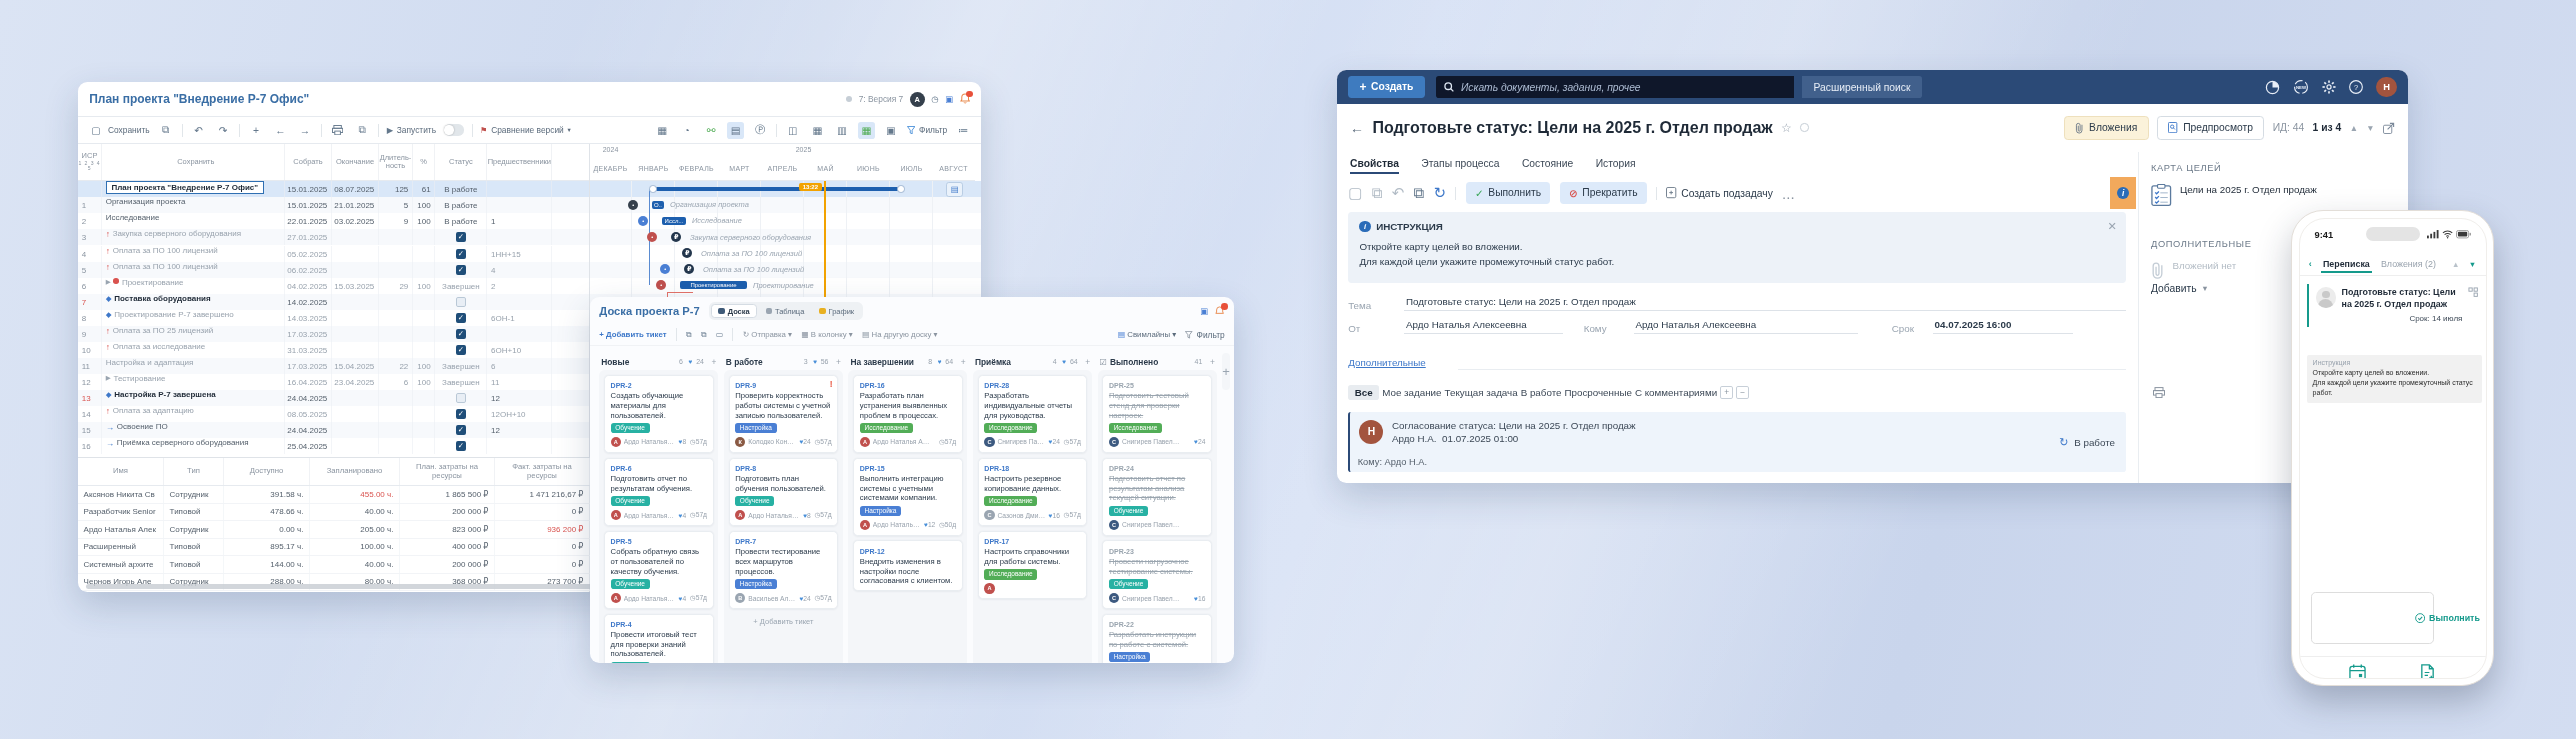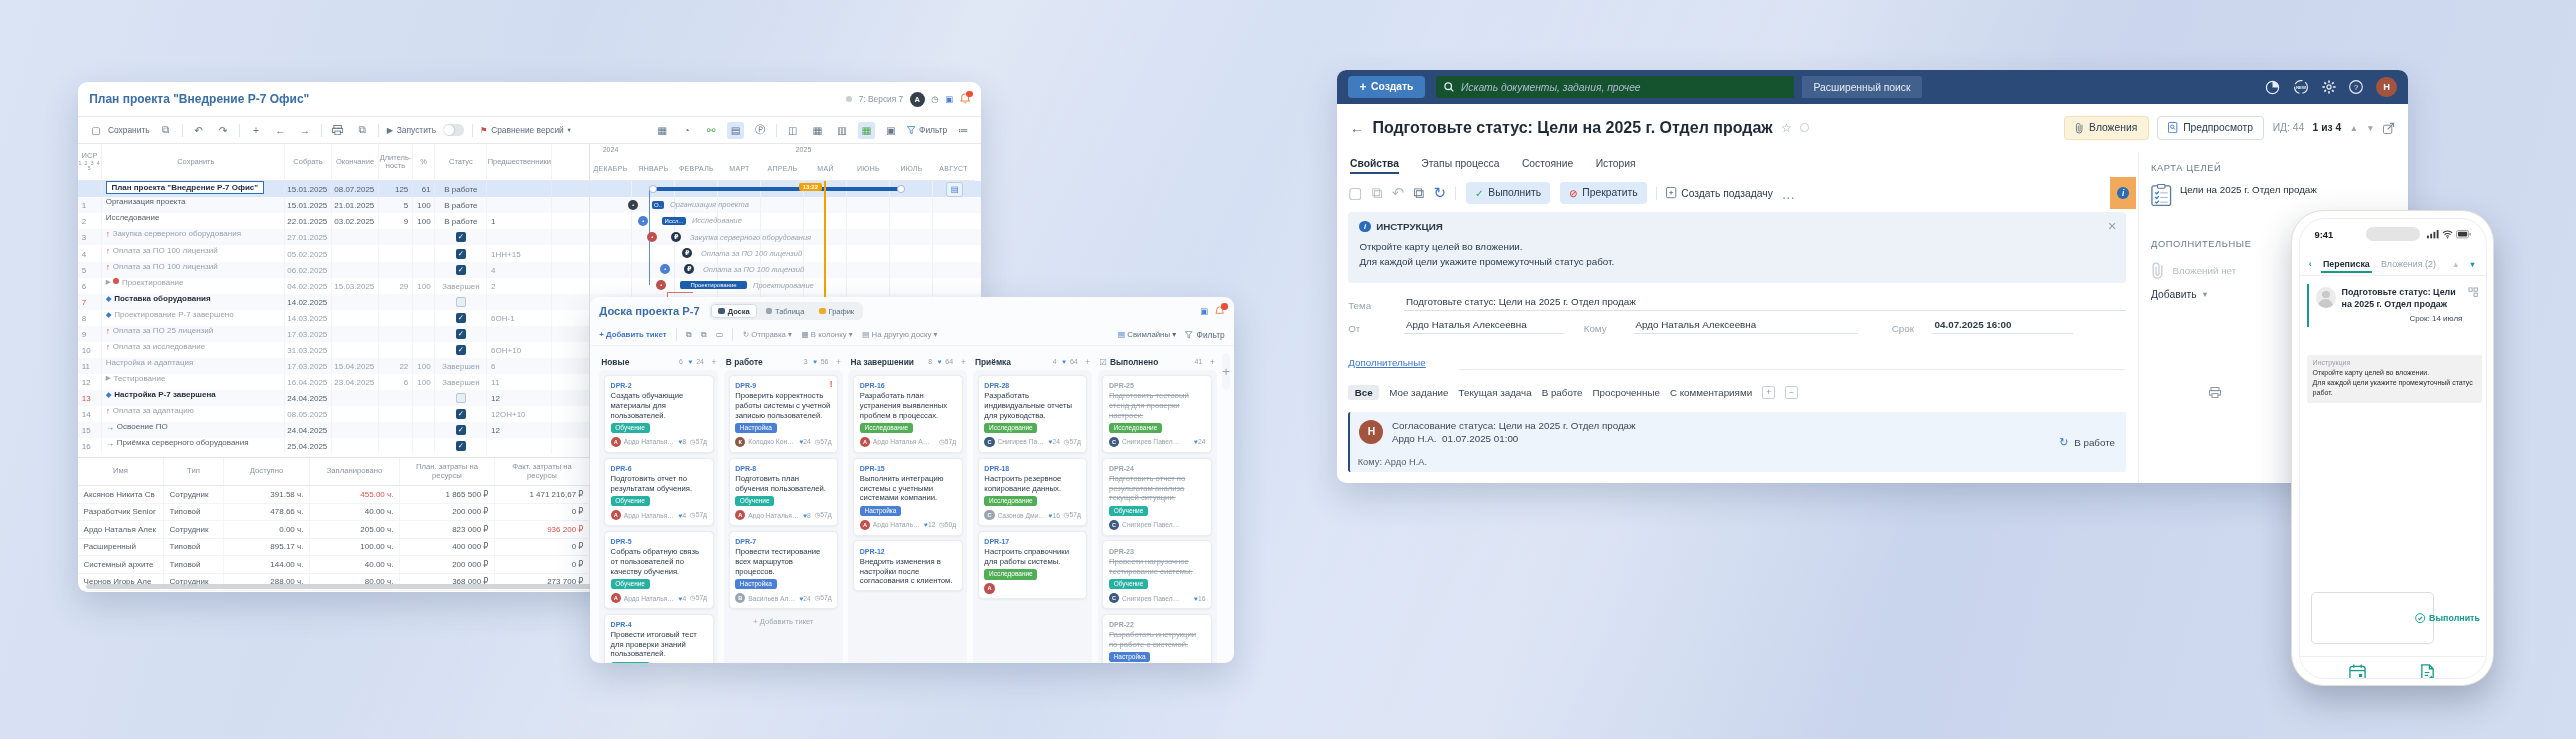--- a/index.html
+++ b/index.html
@@ -112,21 +112,21 @@
   .kdone .ktitle2{color:#9aa5af;text-decoration:line-through}
   .kalert{position:absolute;right:4.7px;top:3.7px;color:#e8503a;font-weight:700;font-size:8.4px}
   .subbadge{display:inline-flex;align-items:center;gap:0.9px;border:0.9px solid #c4ccd4;border-radius:1.9px;padding:0 1.9px;font-size:6.2px;color:#98a2ad}
   .kaddcol{width:37px;height:37px;border-radius:7.5px;background:#f4f6f9;display:flex;align-items:center;justify-content:center;color:#9aa5b1;font-size:13px}
   .kadd{color:#9aa5b1;font-size:7.5px;text-align:center;padding:3.7px}
 
   
   #twin{left:1337px;top:70px;width:1071px;height:413px}
   #topbar{position:absolute;left:0;top:0;width:100%;height:34px;background:var(--navy);border-radius:9.3px 9.3px 0 0;display:flex;align-items:center;padding:0 11.2px;gap:7.5px}
   #createbtn{background:#3e7bbf;color:#fff;font-size:10.3px;border-radius:3.7px;height:22.4px;padding:0 11.2px;display:flex;align-items:center;gap:4.7px;font-weight:700}
-  #searchbox{margin-left:3.7px;background:#14532d;height:21.5px;width:358px;border-radius:2.8px 0 0 2.8px;display:flex;align-items:center;gap:6.5px;padding:0 8.4px;color:#aebdd4;font-size:10.3px;font-style:italic}
+  #searchbox{margin-left:3.7px;background:#0f172a;height:21.5px;width:358px;border-radius:2.8px 0 0 2.8px;display:flex;align-items:center;gap:6.5px;padding:0 8.4px;color:#aebdd4;font-size:10.3px;font-style:italic}
   #advsearch{background:#41608c;height:21.5px;border-radius:0 2.8px 2.8px 0;border-left:0.9px solid #2b4a77;display:flex;align-items:center;padding:0 11.2px;color:#e8eef7;font-size:10.3px}
   #topicons{margin-left:auto;display:flex;align-items:center;gap:13px;color:#e8eef7}
   .titlerow{position:absolute;left:0;top:34px;width:100%;height:47px;display:flex;align-items:center;padding:0 13px;gap:8.4px}
   #ttitle{font-size:16px;font-weight:700;color:#1f2a37}
   .star{color:#9aa5b1;font-size:12px}
   .ring{width:8.4px;height:8.4px;border:1.4px solid #c6ced6;border-radius:50%}
   .chip{display:flex;align-items:center;gap:5.6px;height:24px;padding:0 10.3px;border-radius:3.7px;font-size:10.3px;color:#2b3a4a}
   .chip.cream{background:#fbf2da;border:0.9px solid #eee0bd}
   .chip.ghost{background:#fff;border:0.9px solid #d5dce3}
   #tabs{position:absolute;left:13px;top:82px;height:22.4px;display:flex;gap:22.4px;font-size:10.3px;color:#3c4856}
@@ -139,33 +139,33 @@
   .icirc{width:12px;height:12px;border-radius:50%;background:#2b6cb8;color:#fff;font-size:8.4px;font-style:italic;font-weight:700;display:flex;align-items:center;justify-content:center}
   #instr{position:absolute;left:11.2px;top:142px;width:778px;height:71px;background:#edf2f8;border-radius:3.7px;padding:9.3px 11.2px}
   #instr h4{font-size:9.8px;display:flex;align-items:center;gap:5.6px;color:#2b3a4a}
   #instr .close{position:absolute;right:9.3px;top:7.5px;color:#9aa5b1;font-size:11.2px}
   #instr p{font-size:9.8px;color:#2b3a4a;line-height:1.5;margin-top:7.5px}
   .frow{position:absolute;display:flex;align-items:flex-end;font-size:9.8px}
   .flab{color:#9aa5b1;width:56px;flex:none}
   .fval{border-bottom:0.9px solid #dde2e8;padding:0 1.9px 2.8px;color:#2b3a4a}
   #addlink{position:absolute;left:11.2px;top:287px;font-size:9.8px;color:#3e78c9;text-decoration:underline}
   #addline{position:absolute;left:121px;top:299px;width:668px;height:0.9px;background:#e9edf1}
-  #filters{position:absolute;left:11.2px;top:315px;display:flex;align-items:center;gap:10px;font-size:9.8px;color:#3c4856}
+  #filters{position:absolute;left:11.2px;top:315px;display:flex;align-items:center;gap:3px;font-size:9.8px;color:#3c4856}
   .fil.on{background:#e8ecf0;border-radius:2.8px;padding:1.9px 6.5px;font-weight:700;color:#1f2a37}
   .pm{width:13px;height:13px;border:0.9px solid #c7cfd8;border-radius:1.9px;display:flex;align-items:center;justify-content:center;color:#8a94a0;font-size:8.4px}
   #taskcard{position:absolute;left:11.2px;top:342px;width:778px;height:60px;background:#eef4fb;border-left:2.8px solid var(--navy);border-radius:2.8px;padding:7.5px 11.2px 5.6px 9.3px;display:flex;gap:8.4px}
   #taskcard .t1{font-size:9.8px;color:#3c4856}
   #taskcard .t2{font-size:9.8px;color:#3c4856;margin-top:2.8px}
   #taskcard .kom{position:absolute;left:7.5px;bottom:4.7px;font-size:9.3px;color:#55606c}
   #tc-status{margin-left:auto;display:flex;align-items:center;gap:5.6px;font-size:9.8px;color:#3c4856;align-self:center}
   #sdiv{position:absolute;left:801px;top:82px;bottom:0;width:0.9px;background:#e9edf1}
   #sbar{position:absolute;left:814px;top:93px;width:252px}
   .shead{font-size:9.3px;color:#6c7a89;letter-spacing:0.6px;margin-bottom:11.2px}
   #mapitem{display:flex;gap:8.4px;align-items:flex-start;font-size:9.8px;color:#1f2a37;margin-bottom:32px;width:233px}
-  #noatt{display:flex;gap:8.4px;align-items:center;color:#b3bcc5;font-size:9.8px;margin-bottom:9px}
+  #noatt{display:flex;gap:8.4px;color:#b3bcc5;font-size:9.8px;margin-bottom:3px}
   #addbtn{font-size:10.3px;color:#2b3a4a;display:flex;gap:4.7px;align-items:center}
 
   
   #phone{position:absolute;left:2291px;top:210px;width:203px;height:476px;z-index:40;background:#fff;border:0.9px solid #e3ded8;border-radius:32px;box-shadow:0 15px 34px rgba(30,40,60,.28);padding:6.5px}
   #screen{position:relative;width:100%;height:100%;border-radius:26px;background:#fff;overflow:hidden;border:0.9px solid #f0eeeb}
   #pstatus{position:absolute;left:0;top:7.5px;width:100%;height:17px;display:flex;align-items:center;padding:0 15px}
   #ptime{font-size:9.3px;font-weight:700;color:#1b1b1b}
   #island{position:absolute;left:50%;transform:translateX(-50%);top:0.9px;width:54px;height:14px;border-radius:7.5px;background:#e4e4e4}
   #pstat-ic{margin-left:auto;display:flex;gap:2.8px;align-items:center}
   #ptabs{position:absolute;left:0;top:35px;width:100%;height:22.4px;display:flex;align-items:center;padding:0 9.3px;gap:9.3px;border-bottom:0.9px solid #eee;font-size:8.9px}

